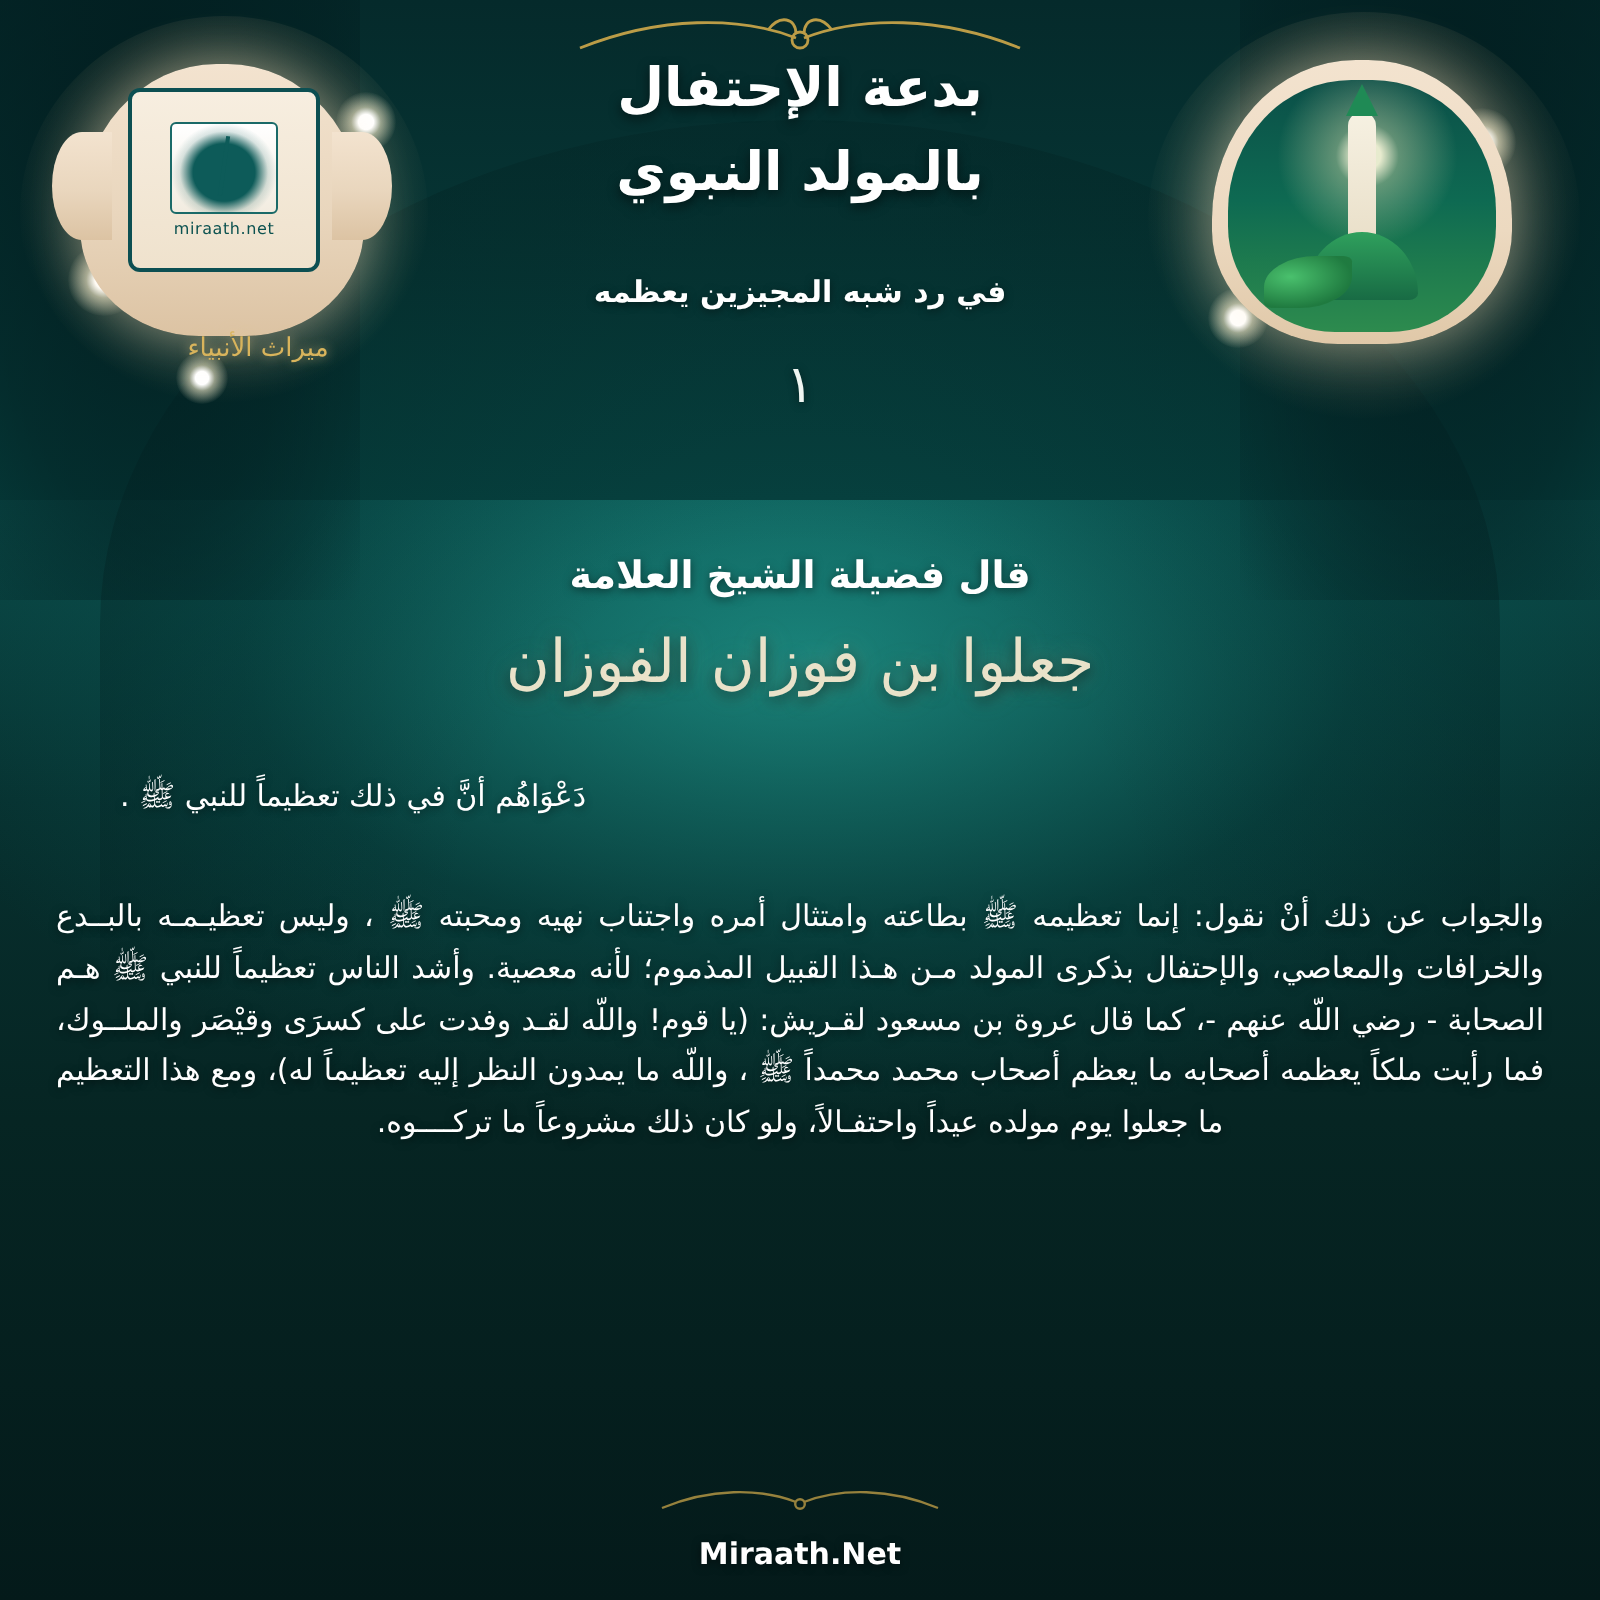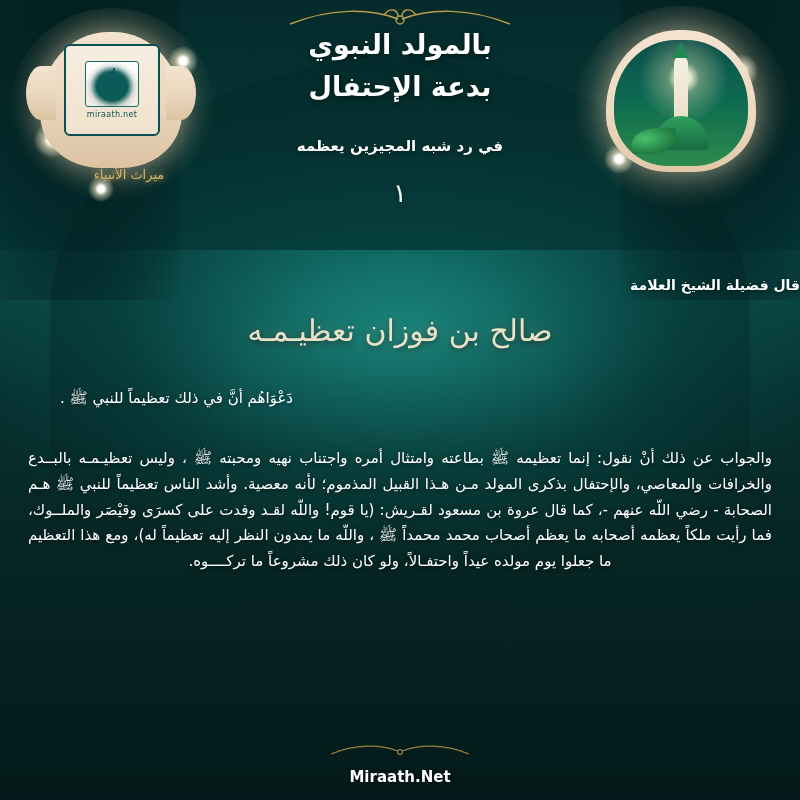--- a/index.html
+++ b/index.html
@@ -265,22 +265,23 @@
     text-align: center;
     color: #f0f6f2;
     font-size: 26px;
     text-shadow: 0 1px 5px rgba(0,0,0,0.45);
   }
 
   .said-line {
     position: absolute;
     left: 0; right: 0;
     top: 277px;
-    color: #ffffff;
-    font-size: 14px;
+    text-align: center;
+    color: #ffffff;
+    font-size: 19px;
     font-weight: bold;
     text-shadow: 0 1px 5px rgba(0,0,0,0.5);
   }
   .sheikh-name {
     position: absolute;
     left: 0; right: 0;
     top: 313px;
     text-align: center;
     color: #e9e2c9;
     font-size: 30px;
@@ -382,29 +383,29 @@
     <div class="mr-shape">
       <div class="mr-photo">
         <div class="minaret"></div>
         <div class="dome"></div>
         <div class="leaf"></div>
       </div>
     </div>
   </div>
 
   <div class="title">
+    <div>بدعة الإحتفال</div>
     <div>بالمولد النبوي</div>
-    <div>بدعة الإحتفال</div>
   </div>
 
   <div class="subtitle">في رد شبه المجيزين يعظمه</div>
   <div class="number">١</div>
 
   <div class="said-line">قال فضيلة الشيخ العلامة</div>
-  <div class="sheikh-name">صالح بن فوزان تعظيـمـه</div>
+  <div class="sheikh-name">جعلوا بن فوزان الفوزان</div>
 
   <div class="question">دَعْوَاهُم أنَّ في ذلك تعظيماً للنبي ﷺ .</div>
 
   <div class="body-text">
     <p>والجواب عن ذلك أنْ نقول: إنما تعظيمه ﷺ  بطاعته وامتثال أمره واجتناب نهيه ومحبته ﷺ ، وليس تعظيـمـه بالبــدع والخرافات والمعاصي، والإحتفال بذكرى المولد مـن هـذا القبيل المذموم؛ لأنه معصية. وأشد الناس تعظيماً للنبي ﷺ هـم الصحابة - رضي اللّه عنهم -، كما قال عروة بن مسعود لقـريش: (يا قوم! واللّه لقـد وفدت على كسرَى وقيْصَر والملــوك، فما رأيت ملكاً يعظمه أصحابه ما يعظم أصحاب محمد محمداً ﷺ ، واللّه ما يمدون النظر إليه تعظيماً له)، ومع هذا التعظيم ما جعلوا يوم مولده عيداً واحتفـالاً، ولو كان ذلك مشروعاً ما تركــــوه.</p>
   </div>
 
   <div class="footer-orn">
     <svg viewBox="0 0 150 14" width="150" height="14" aria-hidden="true">
       <g fill="none" stroke="#cfa94a" stroke-width="1.2" opacity="0.85">

